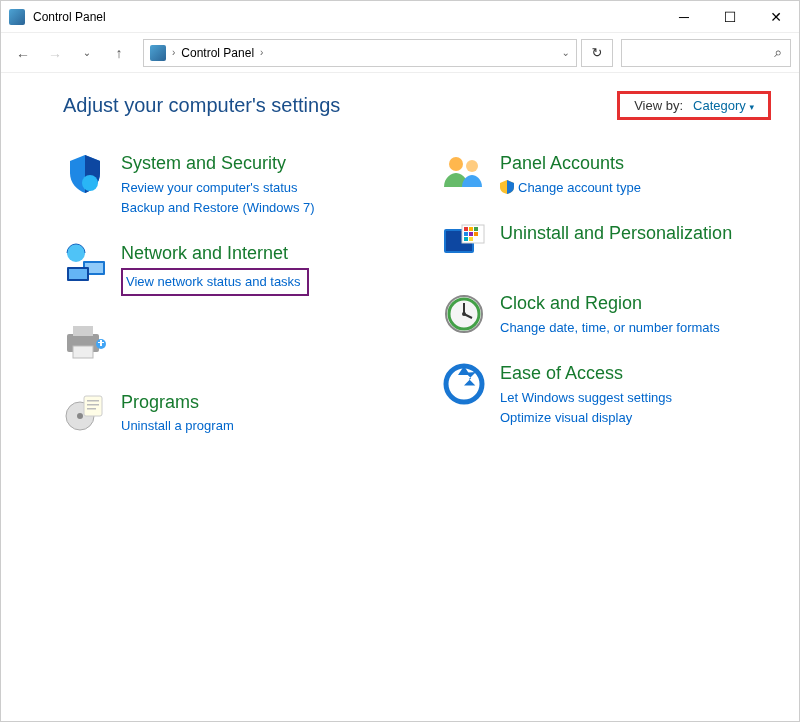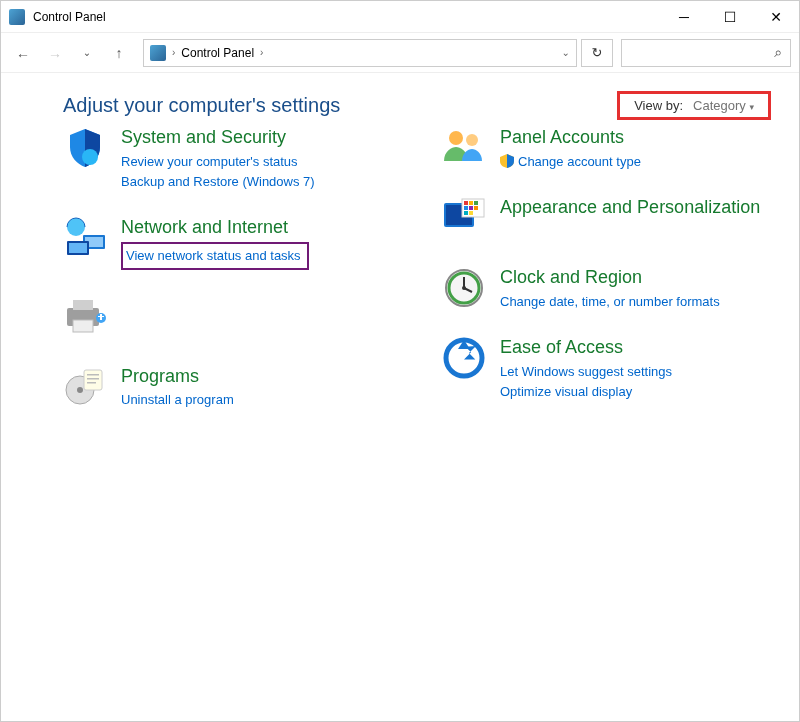--- a/index.html
+++ b/index.html
@@ -19,25 +19,25 @@
     .nav-btn.disabled { color: #ccc; }
     .address-box { flex: 1; height: 28px; border: 1px solid #ccc; display: flex; align-items: center; padding: 0 6px; gap: 6px; font-size: 12px; background: #fff; margin-left: 6px; }
     .address-box .cp-icon { width: 16px; height: 16px; background: linear-gradient(135deg, #4da3d4, #2a6496); border-radius: 2px; }
     .address-box .chev { color: #666; font-size: 10px; }
     .addr-btn { width: 32px; height: 28px; border: 1px solid #ccc; display: flex; align-items: center; justify-content: center; cursor: pointer; font-size: 13px; color: #333; }
     .search-box { width: 170px; height: 28px; border: 1px solid #ccc; margin-left: 4px; display: flex; align-items: center; justify-content: flex-end; padding: 0 8px; }
     .search-box .search-icon { color: #555; font-size: 14px; }
     
     
     .content { flex: 1; padding: 18px 28px 20px 62px; overflow: auto; position: relative; }
-    .header-row { display: flex; justify-content: space-between; align-items: center; }
+    .header-row { display: flex; justify-content: space-between; align-items: center; margin-bottom: 26px; }
     .page-title { color: #1a4e8a; font-size: 20px; font-weight: 400; }
     .viewby { display: flex; align-items: center; gap: 10px; font-size: 13px; border: 3px solid #e53030; padding: 4px 14px; }
     .viewby-label { color: #333; }
-    .viewby-value { color: #737373; cursor: pointer; }
+    .viewby-value { color: #0369a1; cursor: pointer; }
     
     .grid { display: flex; gap: 50px; }
     .col { flex: 1; display: flex; flex-direction: column; gap: 26px; margin-top: 7px; }
     .cat { display: flex; gap: 14px; }
     .cat-icon { width: 44px; height: 44px; flex-shrink: 0; display: flex; align-items: flex-start; justify-content: center; }
     .cat-body { flex: 1; }
     .cat-title { color: #167a2e; font-size: 18px; font-weight: 400; margin-bottom: 4px; cursor: pointer; line-height: 1.2; }
     .cat-links { display: flex; flex-direction: column; gap: 3px; }
     .cat-link { color: #0066cc; font-size: 13px; cursor: pointer; line-height: 1.35; }
     .cat-link.boxed { border: 2px solid #701a75; padding: 3px 6px 3px 3px; width: fit-content; }
@@ -195,21 +195,21 @@
                 <rect x="27" y="4" width="4" height="4" fill="#ffb300"></rect>
                 <rect x="32" y="4" width="4" height="4" fill="#43a047"></rect>
                 <rect x="22" y="9" width="4" height="4" fill="#1e88e5"></rect>
                 <rect x="27" y="9" width="4" height="4" fill="#8e24aa"></rect>
                 <rect x="32" y="9" width="4" height="4" fill="#fb8c00"></rect>
                 <rect x="22" y="14" width="4" height="4" fill="#00acc1"></rect>
                 <rect x="27" y="14" width="4" height="4" fill="#fdd835"></rect>
               </svg>
           </div>
           <div class="cat-body">
-            <div class="cat-title">Appearance and Personalization</div>
+            <div class="cat-title">Uninstall and Personalization</div>
           </div>
         </div>
 
         <div class="cat">
           <div class="cat-icon">
             <svg width="42" height="42" viewBox="0 0 42 42">
                 <circle cx="21" cy="21" r="18" fill="#f5f5f5" stroke="#888" stroke-width="2"></circle>
                 <circle cx="21" cy="21" r="15" fill="none" stroke="#43a047" stroke-width="3"></circle>
                 <line x1="21" y1="21" x2="21" y2="10" stroke="#333" stroke-width="2"></line>
                 <line x1="21" y1="21" x2="29" y2="25" stroke="#333" stroke-width="2"></line>

